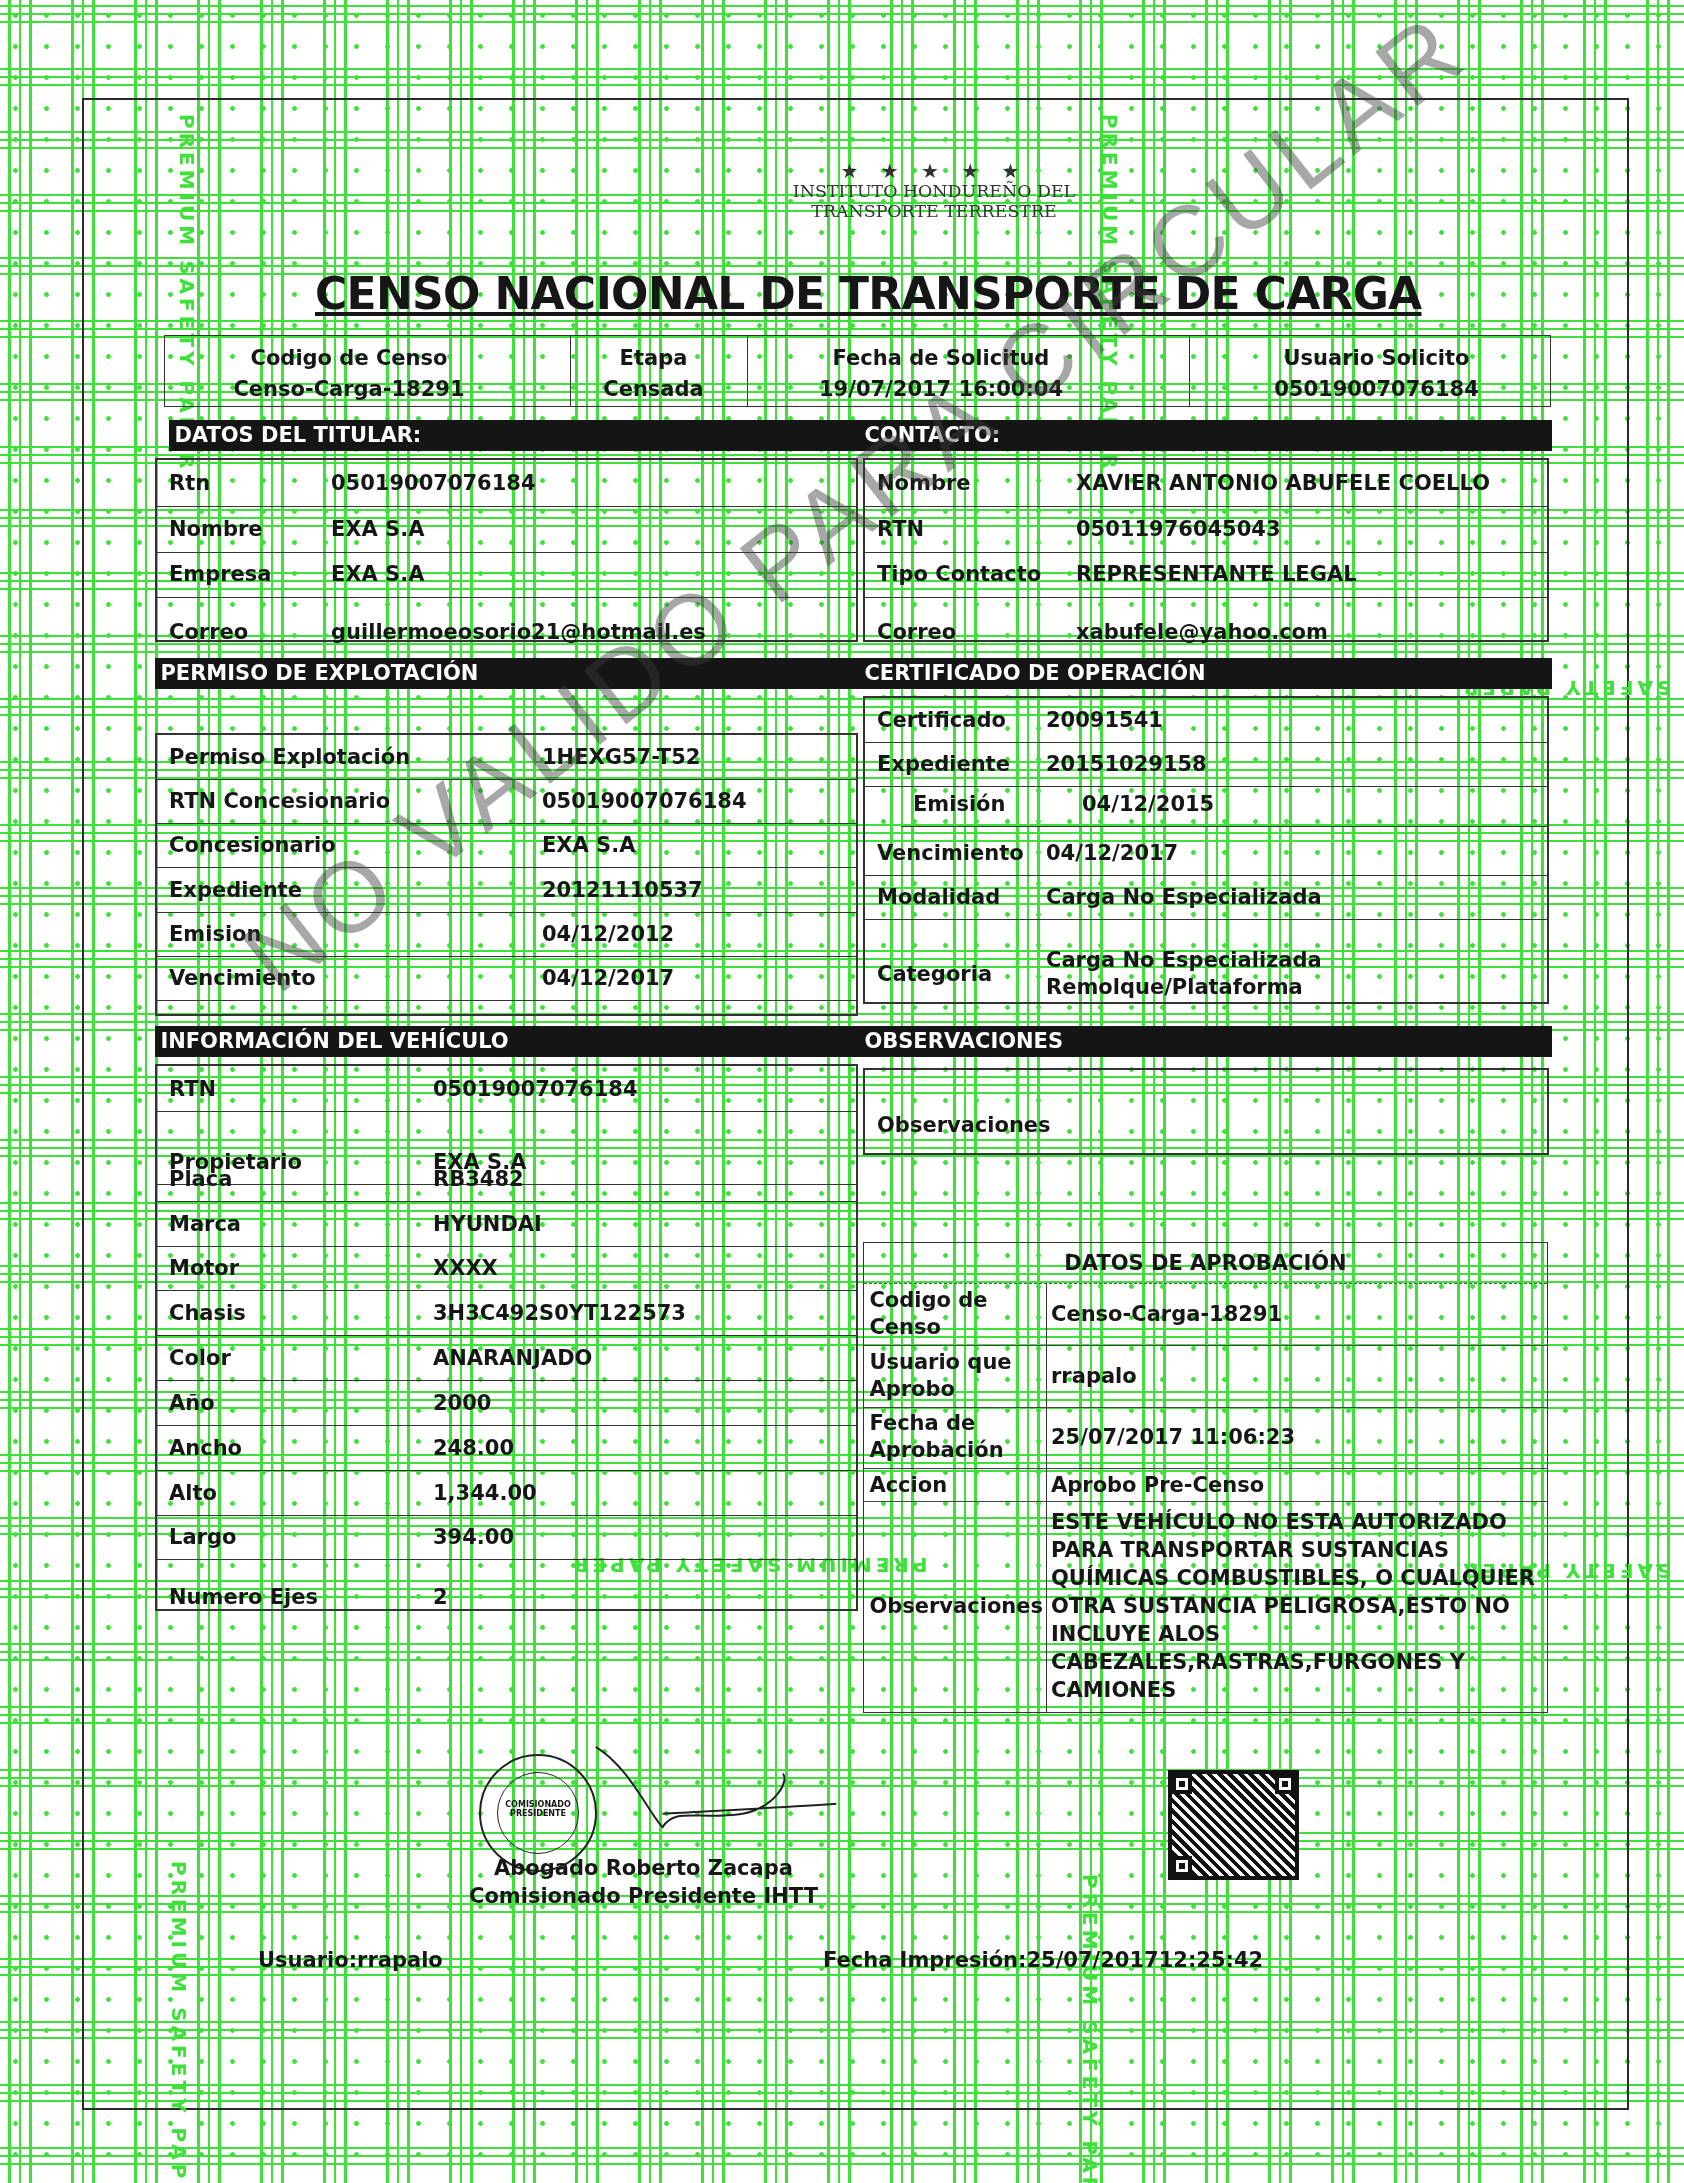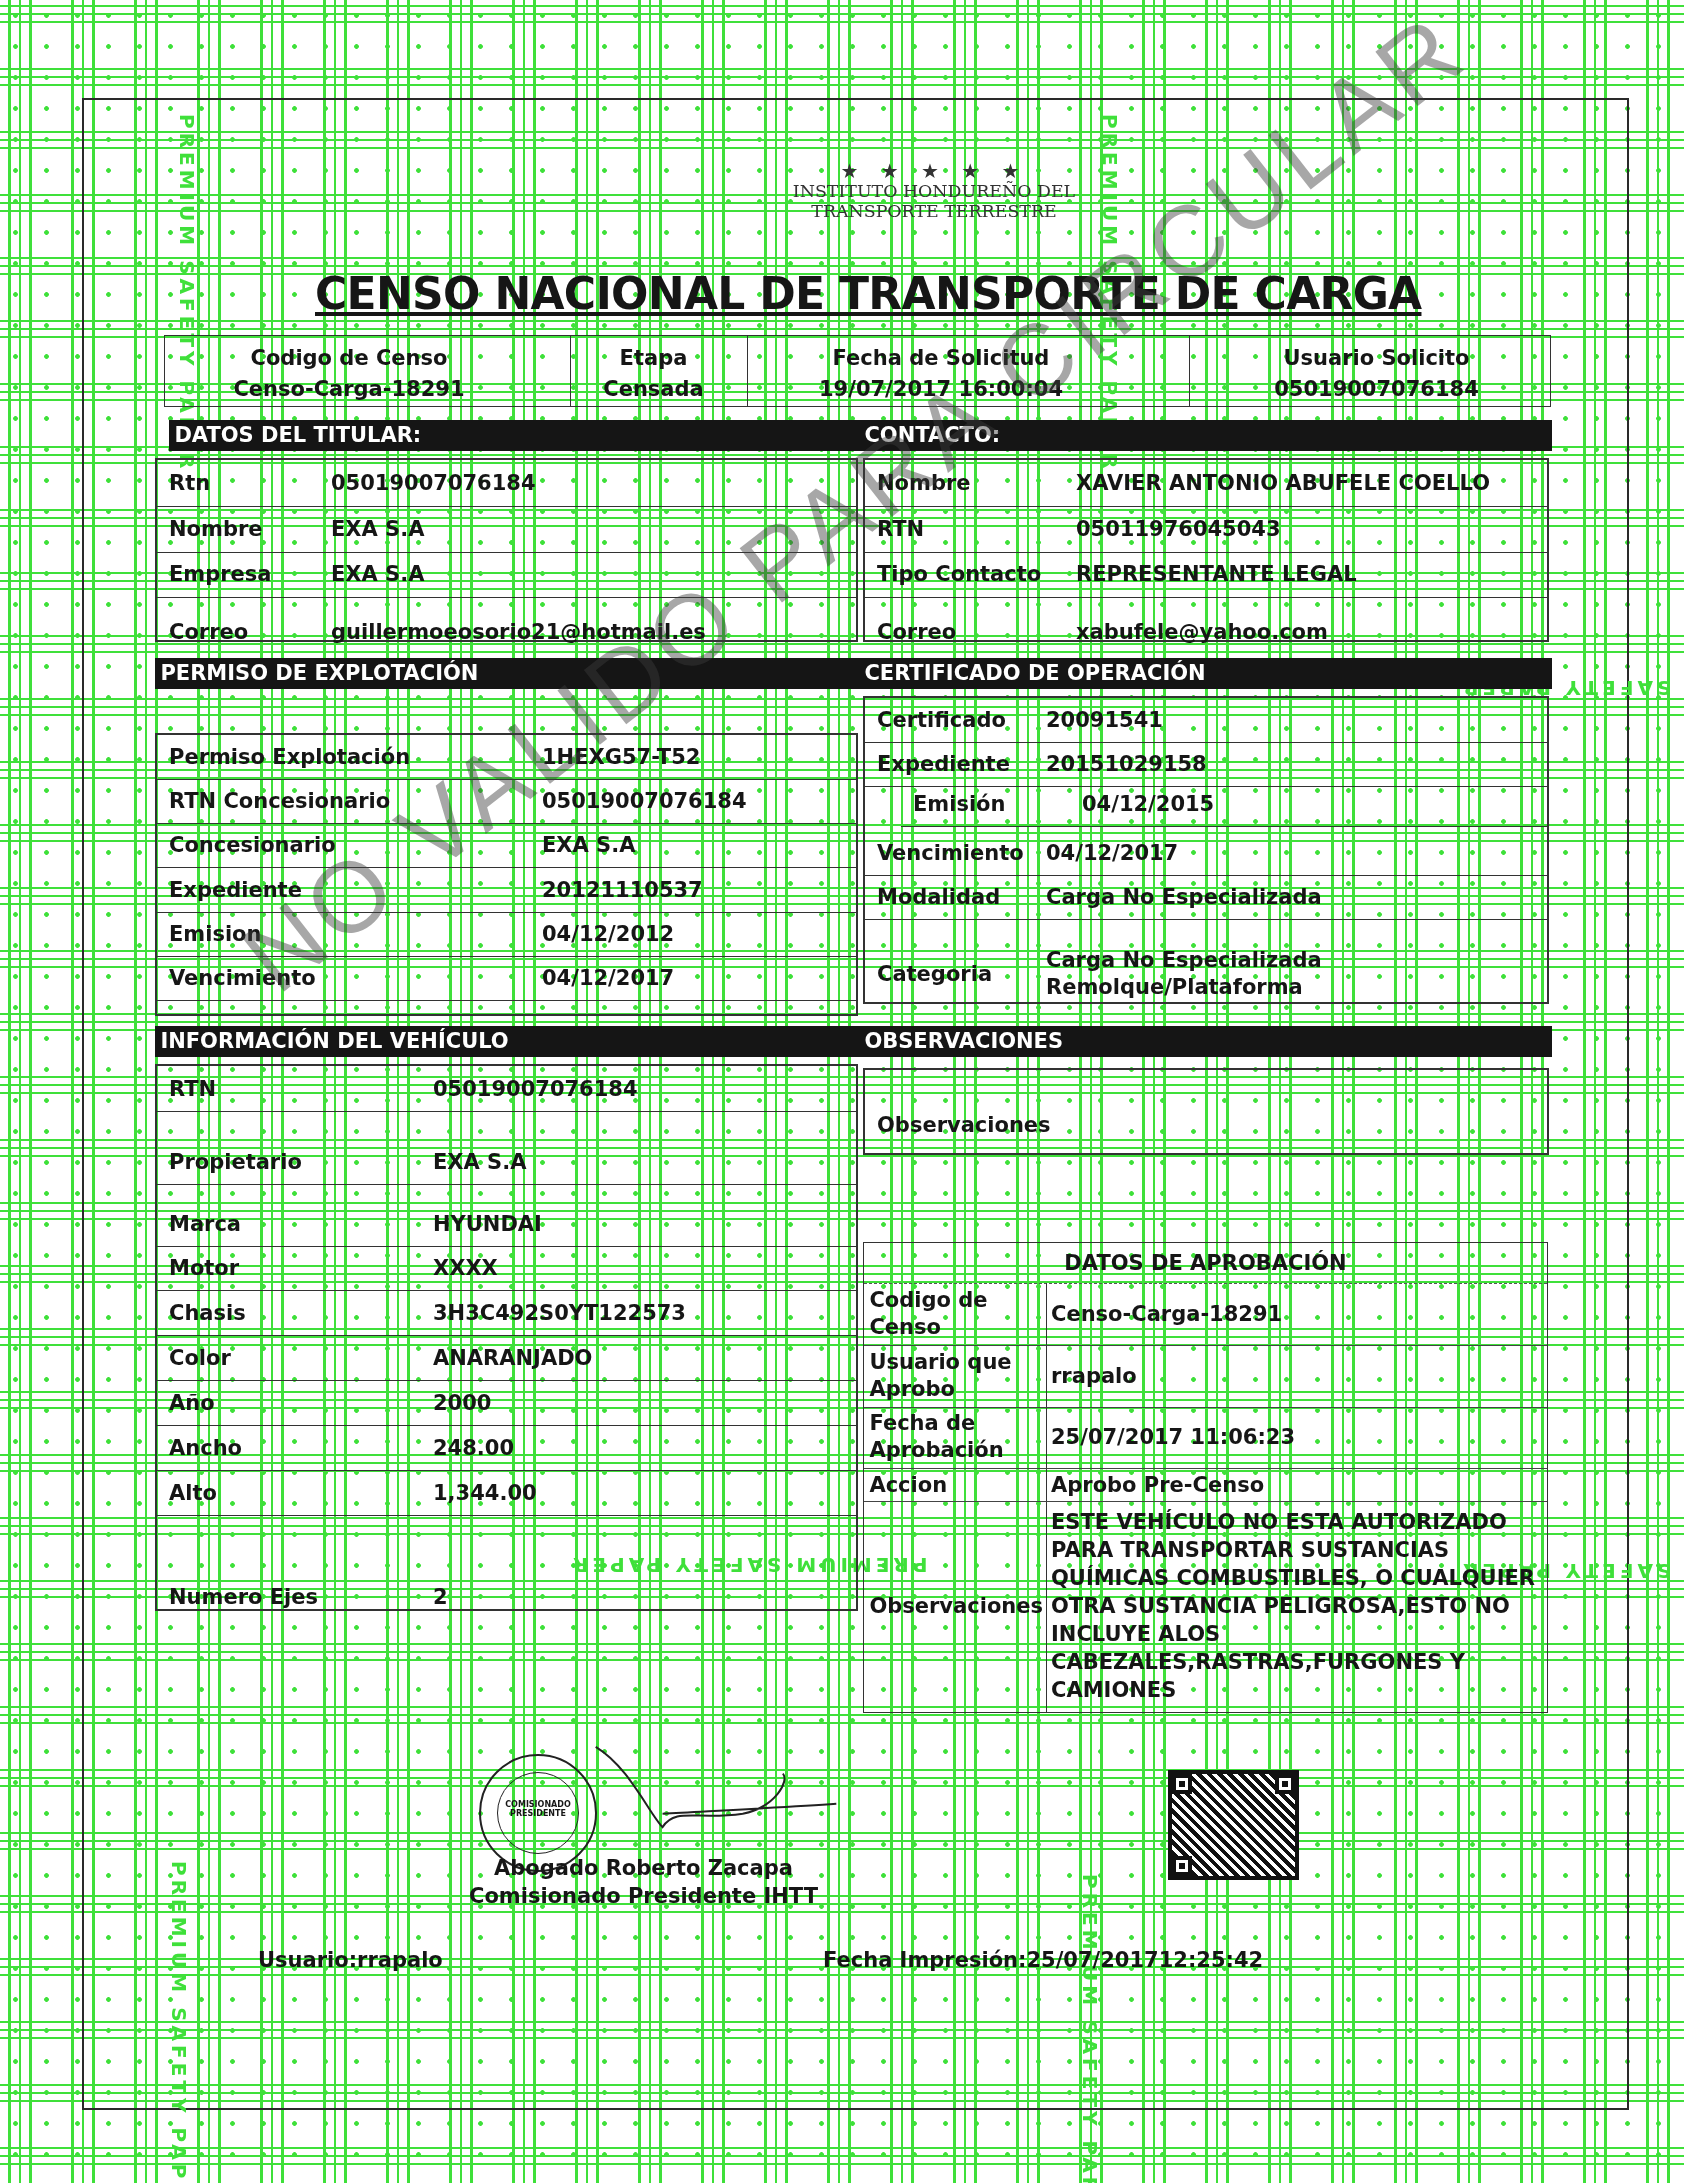--- a/index.html
+++ b/index.html
@@ -195,20 +195,24 @@
 <div class="bar" style="left:155px;top:1026px;width:704px;">INFORMACIÓN DEL VEHÍCULO</div>
 <div class="tbl" style="left:155px;top:1064px;width:703px;height:547px;">
   <div class="row" style="top:0;height:45px;">
       <span class="lbl">RTN</span>
       <span style="left:276px">05019007076184</span>
     </div>
   <div class="row" style="top:45px;height:45px;margin-top:28px;">
       <span class="lbl">Propietario</span>
       <span style="left:276px">EXA S.A</span>
     </div>
+  <div class="row" style="top:90px;height:45px;">
+      <span class="lbl">Placa</span>
+      <span style="left:276px">RB3482</span>
+    </div>
   <div class="row" style="top:135px;height:45px;">
       <span class="lbl">Marca</span>
       <span style="left:276px">HYUNDAI</span>
     </div>
   <div class="row" style="top:179px;height:45px;">
       <span class="lbl">Motor</span>
       <span style="left:276px">XXXX</span>
     </div>
   <div class="row" style="top:224px;height:45px;">
       <span class="lbl">Chasis</span>
@@ -222,20 +226,24 @@
       <span class="lbl">Año</span>
       <span style="left:276px">2000</span>
     </div>
   <div class="row" style="top:359px;height:45px;">
       <span class="lbl">Ancho</span>
       <span style="left:276px">248.00</span>
     </div>
   <div class="row" style="top:404px;height:45px;">
       <span class="lbl">Alto</span>
       <span style="left:276px">1,344.00</span>
+    </div>
+  <div class="row" style="top:448px;height:45px;">
+      <span class="lbl">Largo</span>
+      <span style="left:276px">394.00</span>
     </div>
   <div class="row" style="top:493px;height:50px;">
       <span class="lbl">Numero Ejes</span>
       <span style="left:276px">2</span>
     </div>
 </div>
 
 <div class="bar" style="left:859px;top:1026px;width:693px;">OBSERVACIONES</div>
 <div class="tbl" style="left:863px;top:1068px;width:686px;height:87px;">
   <div class="row" style="top:0;height:83px;">

